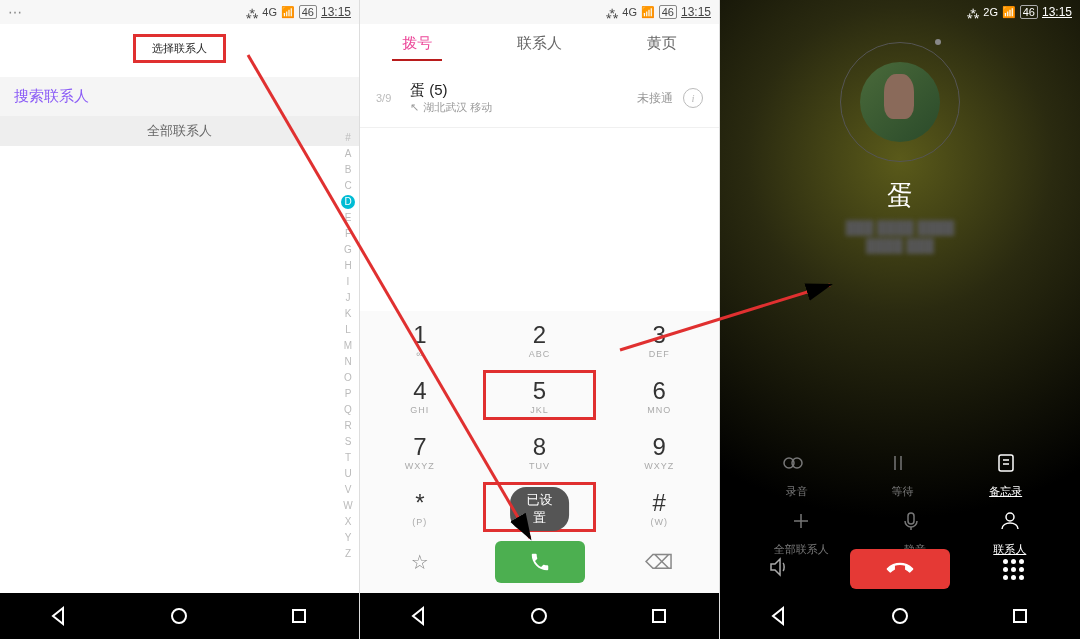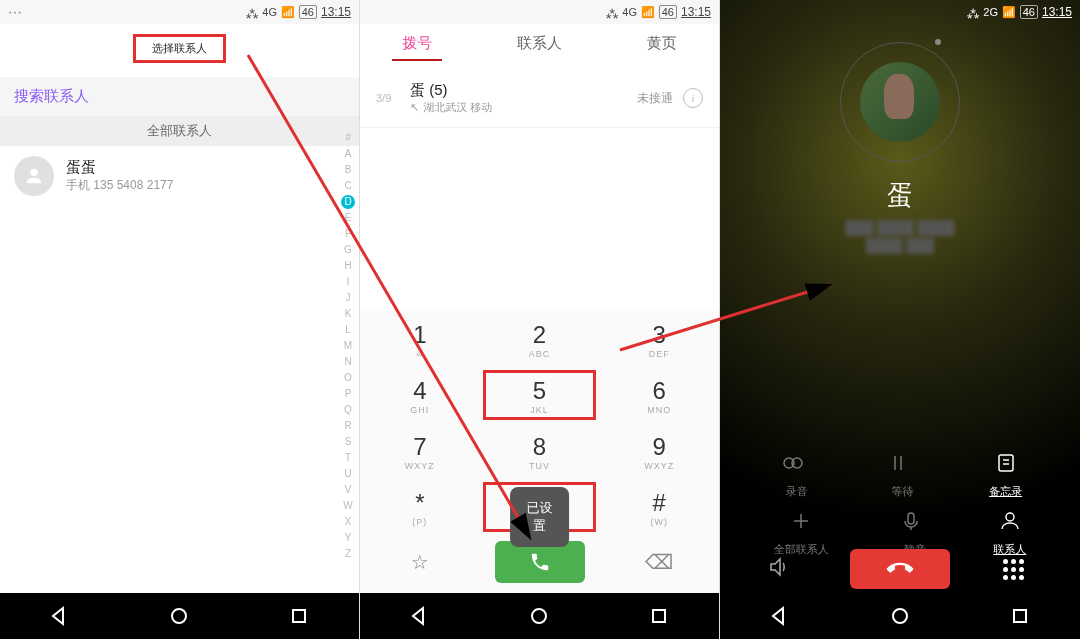--- a/index.html
+++ b/index.html
@@ -46,21 +46,21 @@
   .p2-call-info .loc { font-size:11px; color:#999; display:flex; align-items:center; gap:4px; }
   .p2-status { font-size:12px; color:#999; }
   .p2-info-icon { width:20px;height:20px;border:1px solid #bbb;border-radius:50%;display:flex;align-items:center;justify-content:center;font-size:11px;color:#bbb;font-style:italic;font-family:serif; }
   .p2-annotation { text-align:center; color:#e03030; font-size:17px; padding:120px 0 10px; }
   .dialpad { position:absolute; bottom:46px; left:0; right:0; background:#fafafa; }
   .dial-row { display:flex; }
   .dial-key { flex:1; text-align:center; padding:10px 0 8px; position:relative; }
   .dial-key .num { font-size:24px; color:#333; font-weight:300; }
   .dial-key .let { font-size:9px; color:#aaa; letter-spacing:1px; }
   .dial-key.boxed { outline:3px solid #e03030; outline-offset:-6px; }
-  .toast { position:absolute; left:50%; transform:translateX(-50%); background:#555; color:#fff; border-radius:8px; padding:12px 14px; font-size:13px; z-index:5; }
+  .toast { position:absolute; left:50%; transform:translateX(-50%); background:#555; color:#fff; border-radius:16px; padding:4px 14px; font-size:13px; z-index:5; }
   .dial-bottom { display:flex; align-items:center; padding:6px 0 10px; }
   .dial-side { flex:1; text-align:center; color:#888; font-size:20px; }
   .call-btn { flex:1; display:flex; justify-content:center; }
   .call-btn-inner { width:90px; height:42px; background:#4caf50; border-radius:6px; display:flex; align-items:center; justify-content:center; }
   .call-btn-inner svg { width:22px; height:22px; fill:#fff; }
 
   
   .panel3 { background: radial-gradient(circle at 50% 25%, #5a5a1a 0%, #2a2a10 30%, #000 70%); color:#fff; }
   .p3-label { text-align:center; font-size:13px; color:#ddd; padding-top:22px; }
   .p3-avatar-wrap { display:flex; justify-content:center; padding:18px 0 10px; }
@@ -104,32 +104,20 @@
       </span>
       <span class="status-time">13:15</span>
     </div>
     <div class="p1-title-wrap">
       <div class="p1-title">选择联系人</div>
     </div>
     <div class="p1-search">搜索联系人</div>
     <div class="p1-section-header">
       <span>全部联系人</span>
     </div>
-    <div class="p1-contact">
-      <div class="avatar-placeholder">
-        <svg viewBox="0 0 24 24">
-            <circle cx="12" cy="8" r="4"></circle>
-            <path d="M4 20c0-4 4-6 8-6s8 2 8 6z"></path>
-          </svg>
-      </div>
-      <div class="contact-info">
-        <div class="name">蛋蛋</div>
-        <div class="sub">手机 135 5408 2177</div>
-      </div>
-    </div>
     <div class="alpha-index" id="alpha-index"><div>#</div><div>A</div><div>B</div><div>C</div><div class="active">D</div><div>E</div><div>F</div><div>G</div><div>H</div><div>I</div><div>J</div><div>K</div><div>L</div><div>M</div><div>N</div><div>O</div><div>P</div><div>Q</div><div>R</div><div>S</div><div>T</div><div>U</div><div>V</div><div>W</div><div>X</div><div>Y</div><div>Z</div></div>
     <div class="navbar">
       <div class="nav-btn"><svg viewBox="0 0 24 24">
             <path d="M15 4 L5 12 L15 20 Z" fill="none"></path>
           </svg></div>
       <div class="nav-btn"><svg viewBox="0 0 24 24">
             <circle cx="12" cy="12" r="7"></circle>
           </svg></div>
       <div class="nav-btn square"><svg viewBox="0 0 24 24">
             <rect x="6" y="6" width="12" height="12"></rect>

